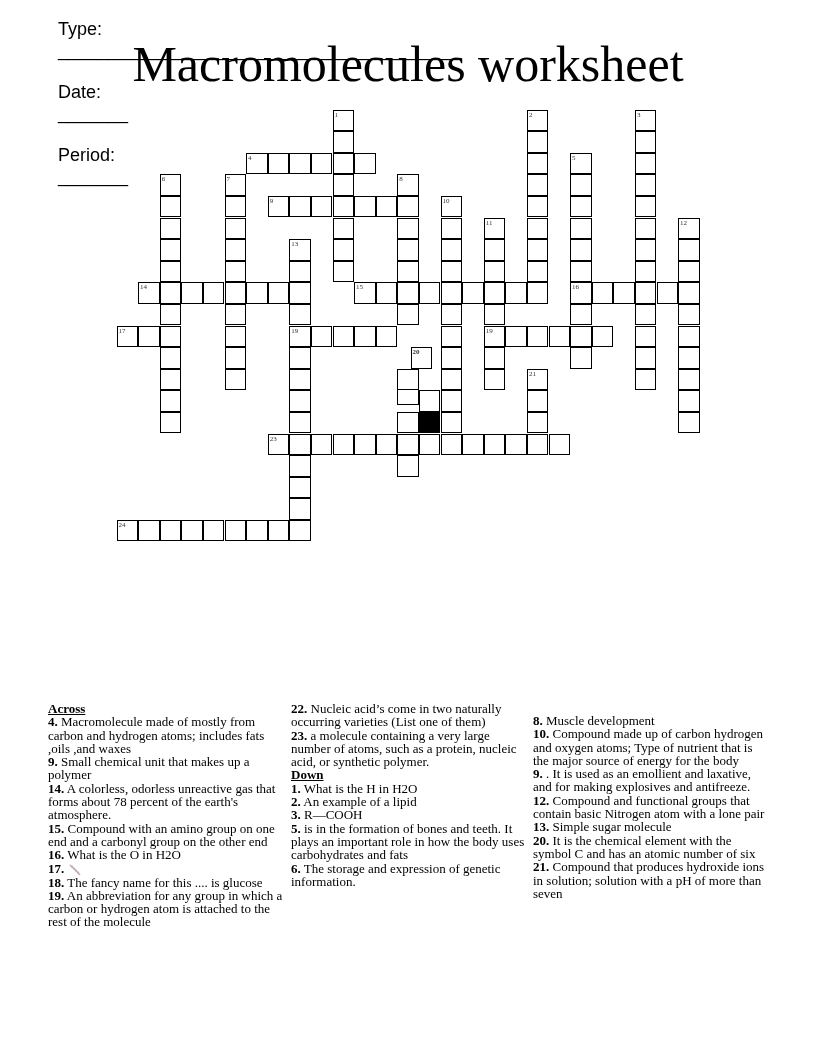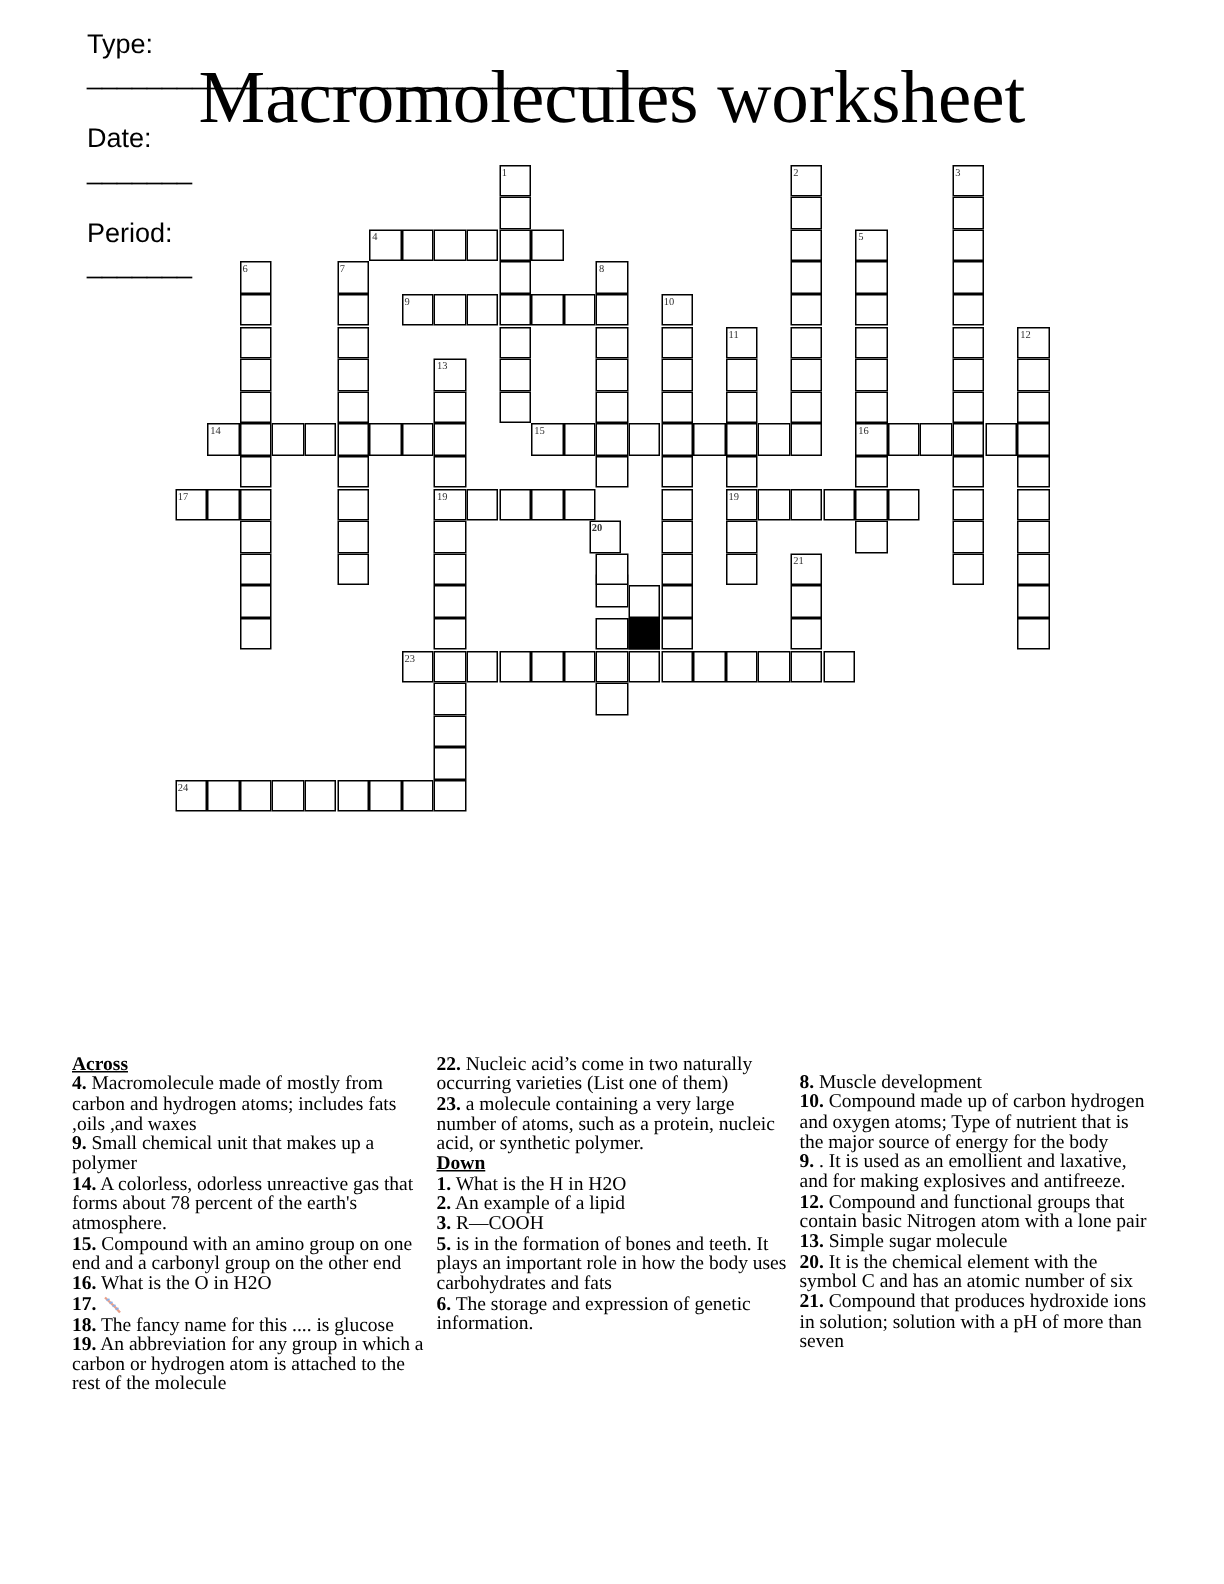--- a/index.html
+++ b/index.html
@@ -241,21 +241,21 @@
     </div>
     <div class="cell" style="left: 289.8px; top: 261.2px;"></div>
     <div class="cell" style="left: 289.8px; top: 304.4px;"></div>
     <div class="cell" style="left: 289.8px; top: 347.6px;"></div>
     <div class="cell" style="left: 289.8px; top: 369.2px;"></div>
     <div class="cell" style="left: 289.8px; top: 390.8px;"></div>
     <div class="cell" style="left: 289.8px; top: 412.4px;"></div>
     <div class="cell" style="left: 289.8px; top: 455.6px;"></div>
     <div class="cell" style="left: 289.8px; top: 477.2px;"></div>
     <div class="cell" style="left: 289.8px; top: 498.8px;"></div>
-    <div class="cell" style="left: 393px; top: 347.6px; font-weight: bold;">
+    <div class="cell" style="left: 411px; top: 347.6px; font-weight: bold;">
       <span class="num">20</span>
     </div>
     <div class="cell" style="left: 397.8px; top: 369.2px;"></div>
     <div class="cell" style="left: 397.8px; top: 412.4px;"></div>
     <div class="cell" style="left: 397.8px; top: 455.6px;"></div>
     <div class="cell" style="left: 527.4px; top: 369.2px;">
       <span class="num">21</span>
     </div>
     <div class="cell" style="left: 527.4px; top: 390.8px;"></div>
     <div class="cell" style="left: 527.4px; top: 412.4px;"></div>

